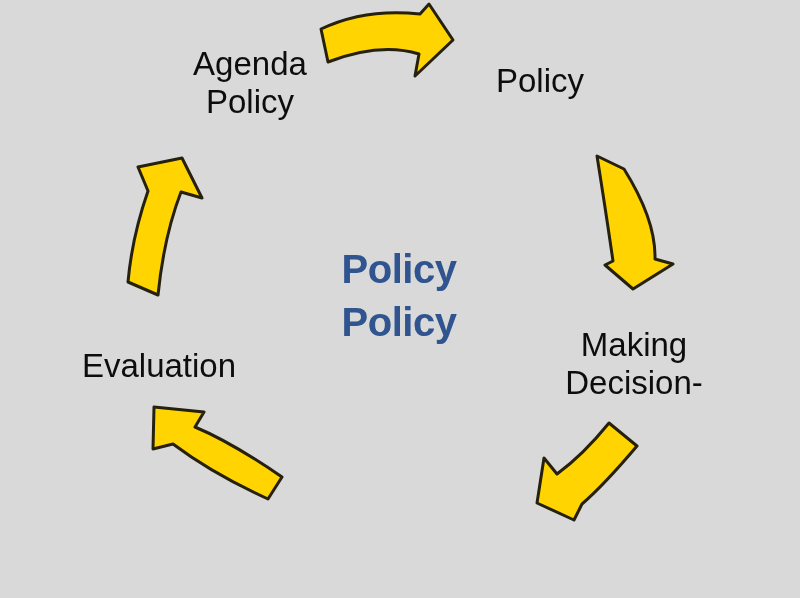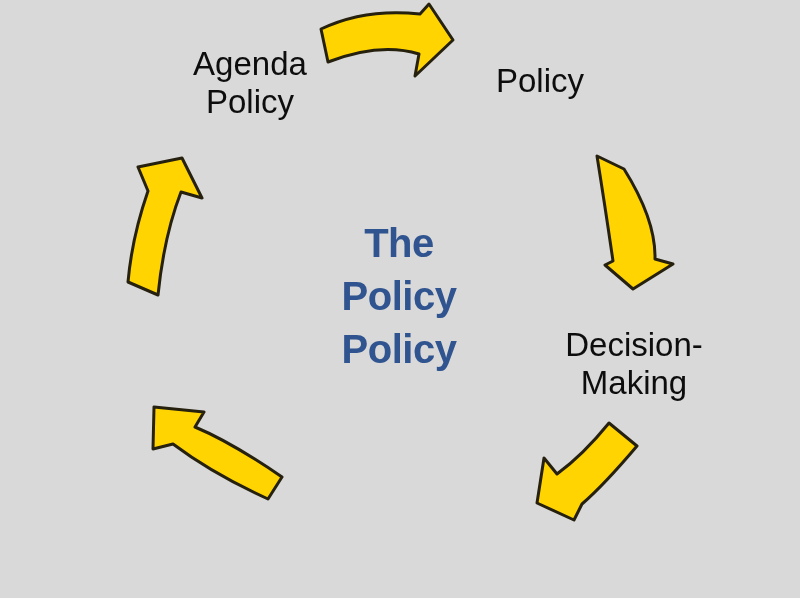--- a/index.html
+++ b/index.html
@@ -72,34 +72,36 @@
     <path d="M 597 156 Q 605 206 613 261 L 605 265 L 633 289 L 673 264 L 655 259 Q 656 220 624 169 Z"></path>
 
     <path d="M 609 423 Q 583 455 557 474 L 544 458 L 537 503 L 574 520 L 582 504 Q 604 485 637 446 Z"></path>
 
     <path d="M 282 477 Q 231 442 195 427 L 204 412 L 154 407 L 153 449 L 173 444 Q 213 474 268 499 Z"></path>
 
     <path d="M 128 282 Q 132 237 148 191 L 138 167 L 182 158 L 202 198 L 181 192 Q 164 236 158 295 Z"></path>
   </svg>
 
   <div class="title ttl">
-    <div>The</div>
     <div>Policy</div>
     <div>Policy</div>
   </div>
 
   <div class="stage st-agenda">
     <div>Agenda</div>
     <div>Policy</div>
   </div>
 
   <div class="stage st-formulation">
     <div>Policy</div>
   </div>
 
   <div class="stage st-decision">
+    <div>Making</div>
     <div>Decision-</div>
-    <div>Making</div>
   </div>
 
 
+  <div class="stage st-evaluation">
+    <div>Evaluation</div>
+  </div>
 
 </div>
 
 </body></html>

